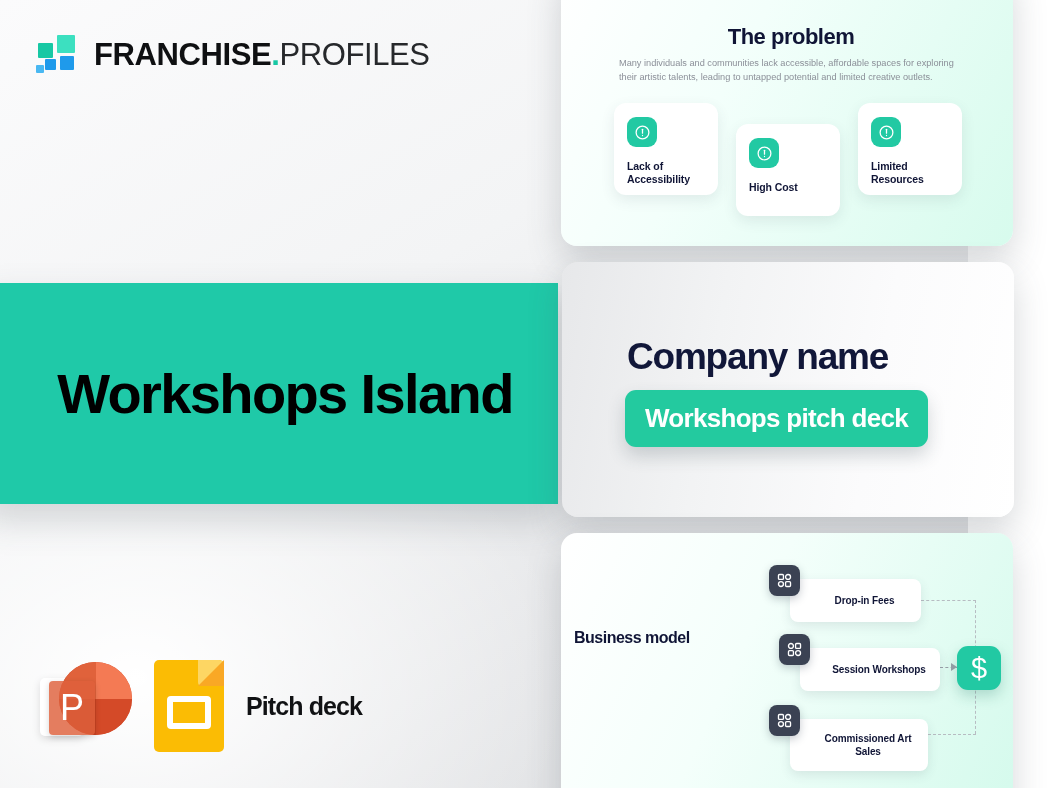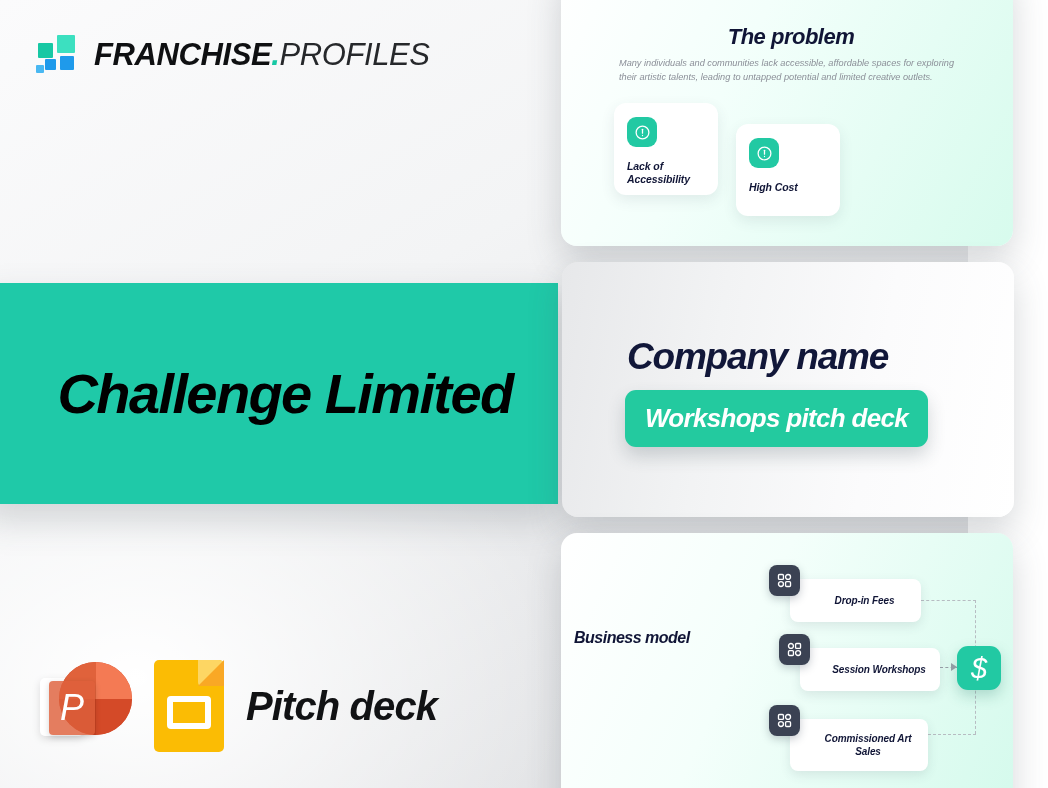--- a/index.html
+++ b/index.html
@@ -11,21 +11,20 @@
     font-family: "Liberation Sans", sans-serif;
   }
 
   #stage {
     position: relative;
     width: 968px;
     height: 788px;
     background:
       radial-gradient(ellipse 700px 520px at 14% 86%, #ffffff 0%, rgba(255,255,255,0) 62%),
       linear-gradient(150deg, #fbfbfc 0%, #f3f4f5 38%, #e6e7e9 72%, #dcdee0 100%);
-    font-style: italic;
   }
 
   
   #brand {
     position: absolute;
     left: 36px; top: 34px;
     display: flex;
     align-items: center;
     gap: 14px;
   }
@@ -136,21 +135,21 @@
     border-bottom: 26px solid #f9a825;
   }
   #slides-icon .screen {
     position: absolute; left: 13px; top: 36px;
     width: 44px; height: 33px;
     border: 6px solid #ffffff;
     border-radius: 4px;
     background: transparent;
   }
   #format-label {
-    font-size: 40px;
+    font-size: 25px;
     font-weight: 700;
     color: #111214;
     letter-spacing: -0.9px;
     white-space: nowrap;
   }
 
   
   .slide {
     position: absolute;
     border-radius: 16px;
@@ -331,21 +330,21 @@
         <i class="sq-c"></i>
         <i class="sq-d"></i>
         <i class="sq-e"></i>
     </div>
     <div id="brand-word">
       <span class="b1">FRANCHISE</span><span class="dot">.</span><span class="b2">PROFILES</span>
     </div>
   </div>
 
   <div id="banner">
-    <div id="banner-title">Challenge Limited</div>
+    <div id="banner-title">Workshops Island</div>
   </div>
 
   <div id="format-row">
     <div id="ppt-icon">
       <div class="pshadow"></div>
       <div class="pcircle">
           <div class="q1"></div>
           <div class="q2"></div>
           <div class="q3"></div>
           <div class="q4"></div>
@@ -379,20 +378,30 @@
       <div class="alert-icon">
         <svg width="17" height="17" viewBox="0 0 24 24" fill="none" stroke="#ffffff" stroke-width="1.8" stroke-linecap="round">
           <circle cx="12" cy="12" r="9"></circle>
             <line x1="12" y1="7.5" x2="12" y2="13"></line>
             <line x1="12" y1="16.2" x2="12" y2="16.3"></line>
         </svg>
       </div>
       <div class="pcard-label">High Cost</div>
     </div>
 
+    <div id="pcard-2" class="pcard">
+      <div class="alert-icon">
+        <svg width="17" height="17" viewBox="0 0 24 24" fill="none" stroke="#ffffff" stroke-width="1.8" stroke-linecap="round">
+          <circle cx="12" cy="12" r="9"></circle>
+            <line x1="12" y1="7.5" x2="12" y2="13"></line>
+            <line x1="12" y1="16.2" x2="12" y2="16.3"></line>
+        </svg>
+      </div>
+      <div class="pcard-label">Limited Resources</div>
+    </div>
   </div>
 
   <div id="slide-company" class="slide">
     <div id="company-title">Company name</div>
     <div id="company-badge">
       <span>Workshops pitch deck</span>
     </div>
   </div>
 
   <div id="slide-business" class="slide">

